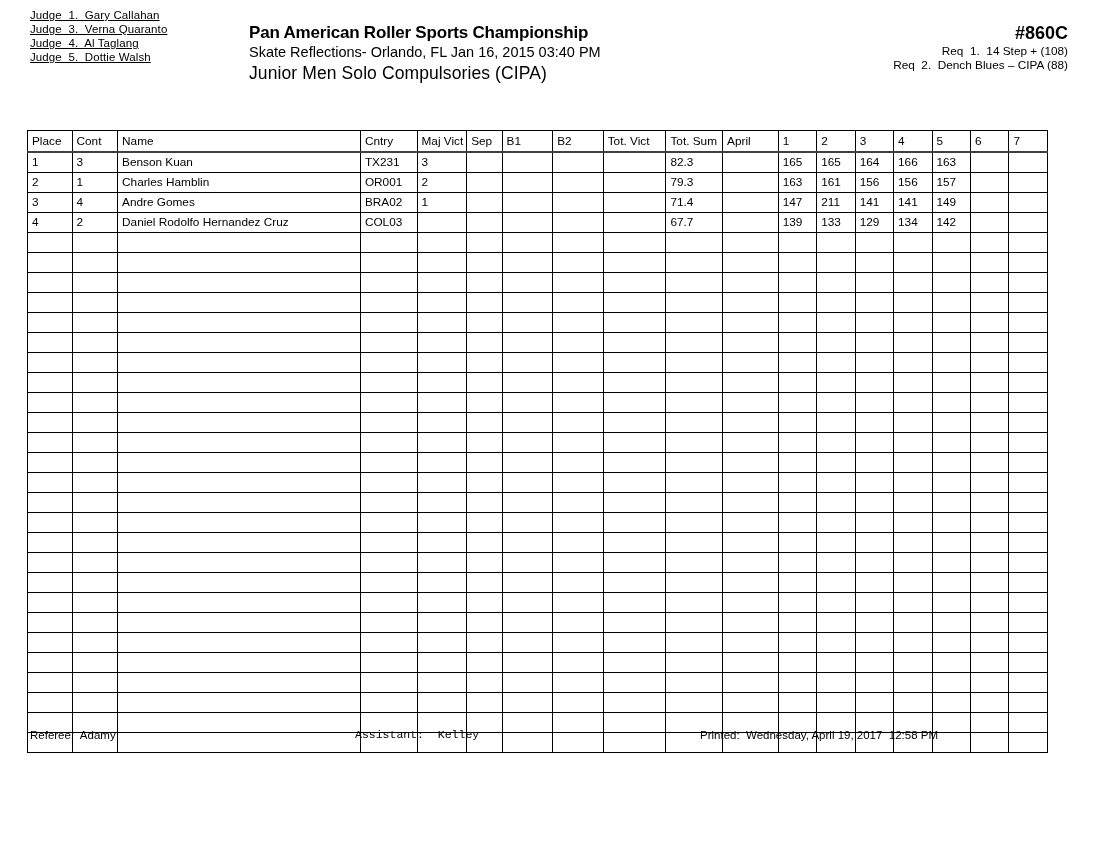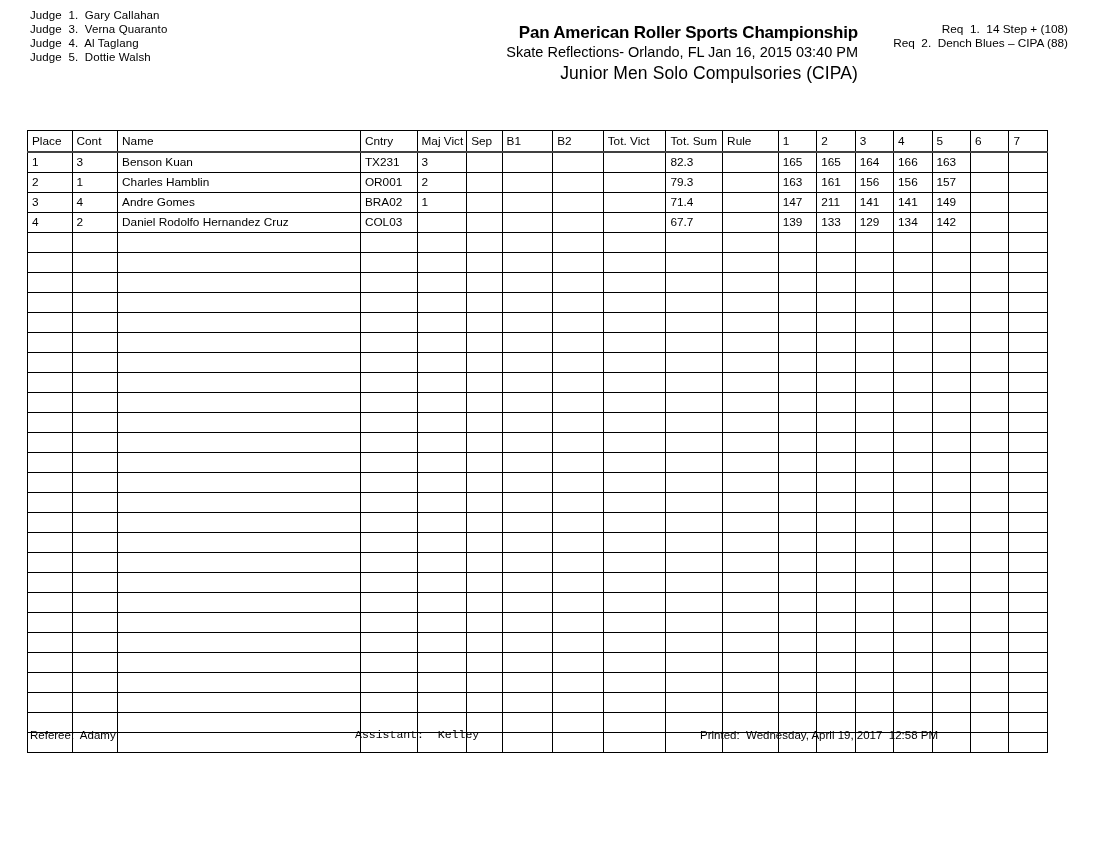--- a/index.html
+++ b/index.html
@@ -15,35 +15,36 @@
     color: #000000;
     overflow: hidden;
   }
 
   
   #judges {
     position: absolute;
     left: 30px;
     top: 8px;
     width: 300px;
+    text-decoration: underline;
   }
   .judge-line {
     font-size: 11.5px;
     line-height: 14.1px;
     white-space: pre;
     letter-spacing: 0.1px;
   }
 
   
   #title-block {
     position: absolute;
-    left: 258px;
+    left: 249px;
     top: 22px;
     width: 600px;
-    text-align: right;
+    text-align: left;
   }
   #event-title {
     font-size: 17px;
     font-weight: bold;
     line-height: 21px;
     letter-spacing: -0.2px;
   }
   #event-venue {
     font-size: 14.5px;
     line-height: 19px;
@@ -141,20 +142,21 @@
   <div class="judge-line">Judge  5.  Dottie Walsh</div>
 </div>
 
 <div id="title-block">
   <div id="event-title">Pan American Roller Sports Championship</div>
   <div id="event-venue">Skate Reflections- Orlando, FL  Jan 16, 2015  03:40 PM</div>
   <div id="event-category">Junior Men Solo Compulsories (CIPA)</div>
 </div>
 
 <div id="eventnum-block">
+  <div id="event-number">#860C</div>
   <div class="req-line">Req  1.  14 Step + (108)</div>
   <div class="req-line">Req  2.  Dench Blues – CIPA (88)</div>
 </div>
 
 <div id="results-table-wrap">
   <table class="results">
     <colgroup>
       <col style="width:44px">
         <col style="width:45px">
         <col style="width:240px">
@@ -179,21 +181,21 @@
         <th class="c">Place</th>
         <th class="c">Cont</th>
         <th>Name</th>
         <th>Cntry</th>
         <th>Maj Vict</th>
         <th>Sep</th>
         <th>B1</th>
         <th>B2</th>
         <th>Tot. Vict</th>
         <th>Tot. Sum</th>
-        <th>Rule</th>
+        <th>April</th>
         <th class="jc">1</th>
         <th class="jc">2</th>
         <th class="jc">3</th>
         <th class="jc">4</th>
         <th class="jc">5</th>
         <th class="jc">6</th>
         <th class="jc">7</th>
       </tr>
     </thead>
     <tbody id="results-body">

